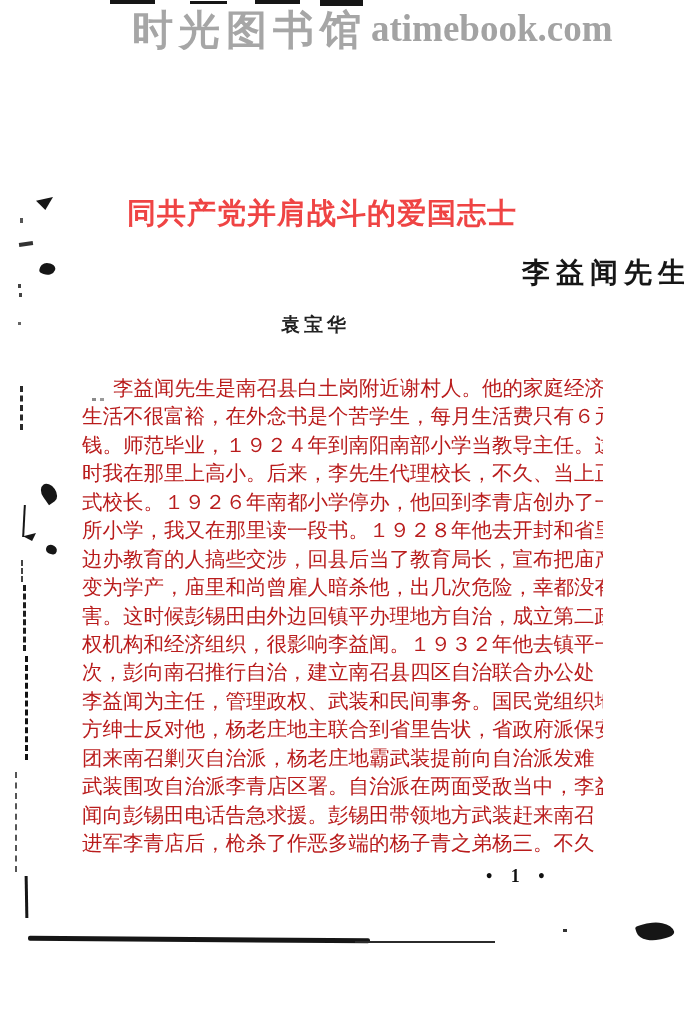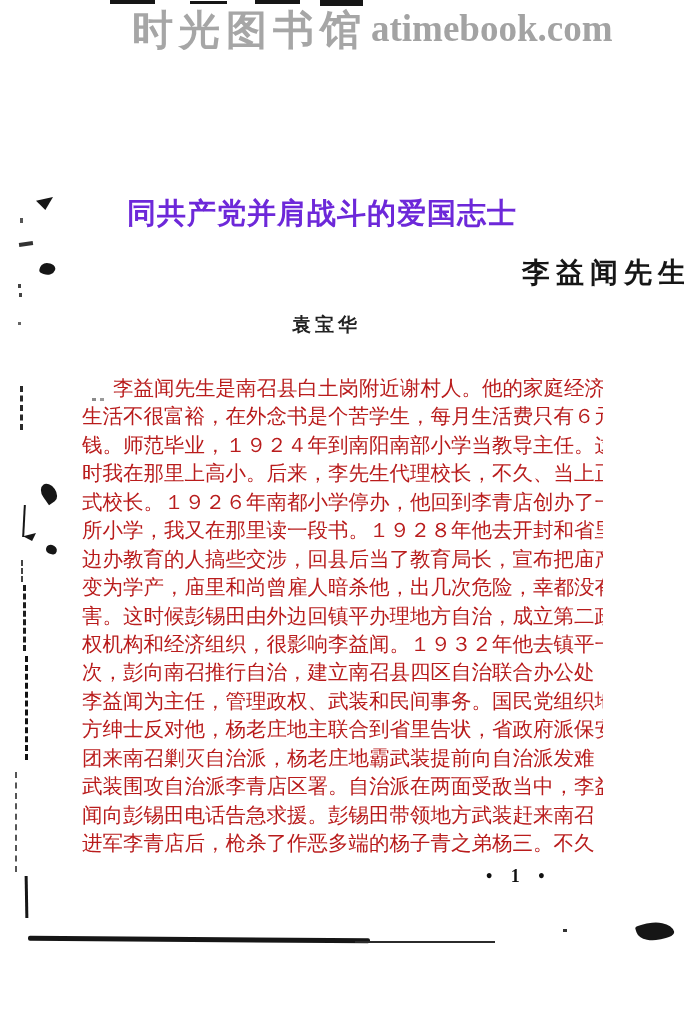--- a/index.html
+++ b/index.html
@@ -24,31 +24,31 @@
   }
   .wm-latin{
     font-family:Liberation Serif, serif;
     font-weight:bold;font-size:37px;line-height:54px;
     color:#a3a3a3;letter-spacing:0px;
   }
   
   .title1{
     position:absolute;top:194px;left:0;width:644px;
     text-align:center;font-weight:bold;font-size:29px;
-    letter-spacing:1px;color:#6d28d9;
+    letter-spacing:1px;color:#ef4444;
   }
   .title2{
     position:absolute;top:254px;left:8px;width:684px;
     text-align:right;font-weight:bold;font-size:28px;
     letter-spacing:6px;color:#161616;
   }
   .author{
     position:absolute;top:312px;left:0;width:631px;
     text-align:center;font-weight:bold;font-size:19px;
-    letter-spacing:4px;color:#222;margin-left:11px;
+    letter-spacing:4px;color:#222;
   }
   
   .body-text{
     position:absolute;top:374px;left:82px;width:521px;
   }
   .line{
     height:28.45px;line-height:28.45px;
     font-size:20.5px;font-weight:500;
     text-align:justify;text-align-last:justify;
     overflow:hidden;white-space:nowrap;

